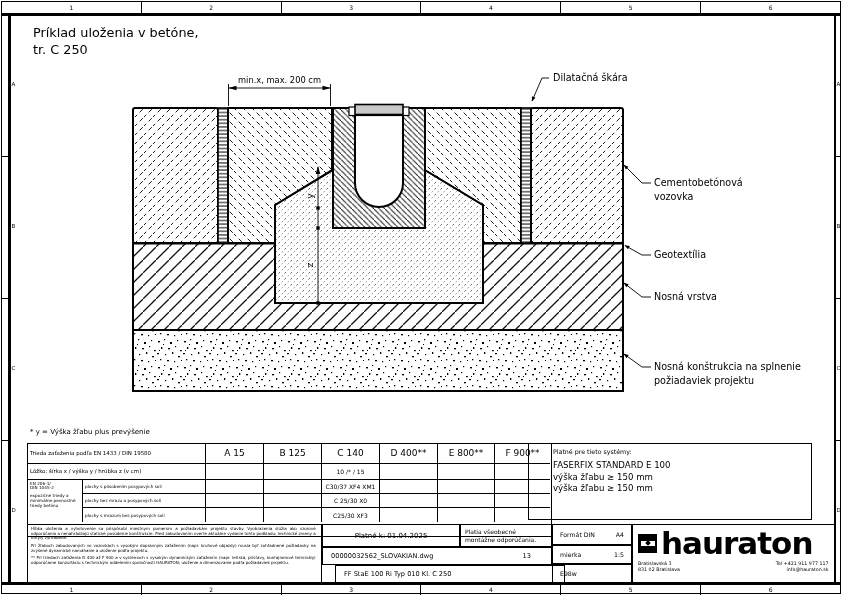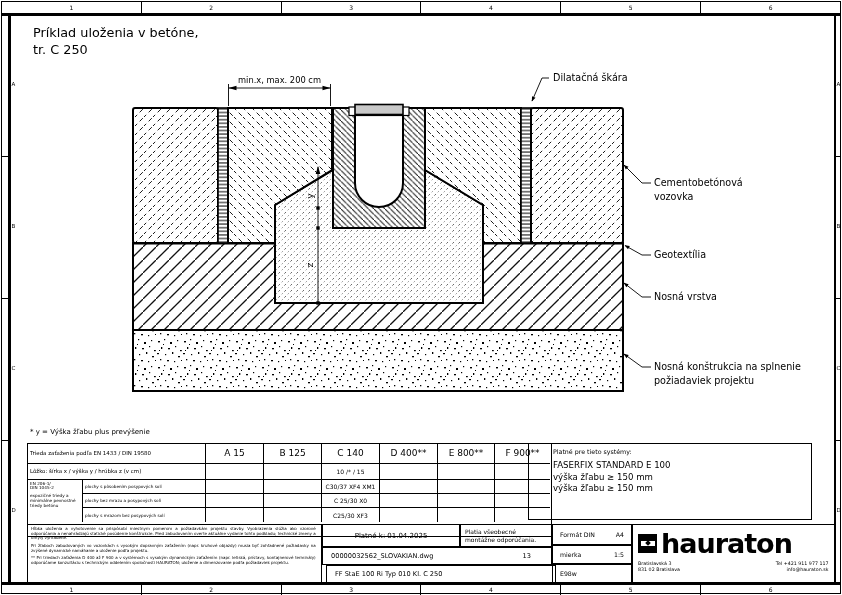--- a/index.html
+++ b/index.html
@@ -47,31 +47,31 @@
   .notes{left:27px;top:524px;width:295px;height:59px;padding:2px 3px}
   .micro{font-size:6.5px;line-height:1.18;transform:scale(.62);transform-origin:0 0;
          width:160%;text-align:justify}
   .micro p{margin:0 0 4px 0}
   .platne{left:322px;top:524px;width:138px;height:23px;display:flex;align-items:center;
           justify-content:center;font-size:7px;gap:2px}
   .platia{left:460px;top:524px;width:92px;height:23px;display:flex;flex-direction:column;
           justify-content:center;padding-left:4px;font-size:6px;line-height:7.5px}
   .dwgrow{left:322px;top:547px;width:230px;height:18px;display:flex;align-items:center;
           font-size:6.6px;padding:0 20px 0 8px;justify-content:space-between}
-  .ffrow{left:326px;top:565px;width:230px;height:18px;display:flex;align-items:center;
+  .ffrow{left:335px;top:565px;width:230px;height:18px;display:flex;align-items:center;
          font-size:6.6px;padding-left:8px}
   .fmt{left:552px;width:80px;display:flex;align-items:center;justify-content:space-between;
        padding:0 7px;font-size:6.2px}
   .fmt1{top:524px;height:21px}.fmt2{top:545px;height:19px}.fmt3{top:564px;height:19px;justify-content:flex-start}
   .logo{left:632px;top:524px;width:203px;height:59px;padding:2px 5px}
   .logorow{display:flex;align-items:center;gap:4px;height:32px}
   .logomark{width:19px;height:19px;background:#000;position:relative;flex:0 0 auto}
   .logomark .band{position:absolute;left:2.5px;top:7px;width:14px;height:5px;background:#fff}
   .logomark .dot{position:absolute;left:7.5px;top:7.5px;width:4px;height:4px;background:#000;transform:rotate(45deg)}
-  .logotext{font-size:27px;font-weight:bold;letter-spacing:-1px;line-height:1}
+  .logotext{font-size:31px;font-weight:bold;letter-spacing:-1px;line-height:1}
   .addr{display:flex;justify-content:space-between;margin-top:2px}
   .addr .col{font-size:7px;line-height:1.2;transform:scale(.68);transform-origin:0 0;white-space:nowrap}
   .addr .col.r{transform-origin:100% 0;text-align:right}
   svg text{font-family:"DejaVu Sans","Liberation Sans",sans-serif;fill:#000}
   .t-title{font-size:12.8px}
   .t-label{font-size:9.6px}
   .t-dim{font-size:8.3px}
   .t-foot{font-size:7px}
   .t-yz{font-size:9.5px}
 </style>

